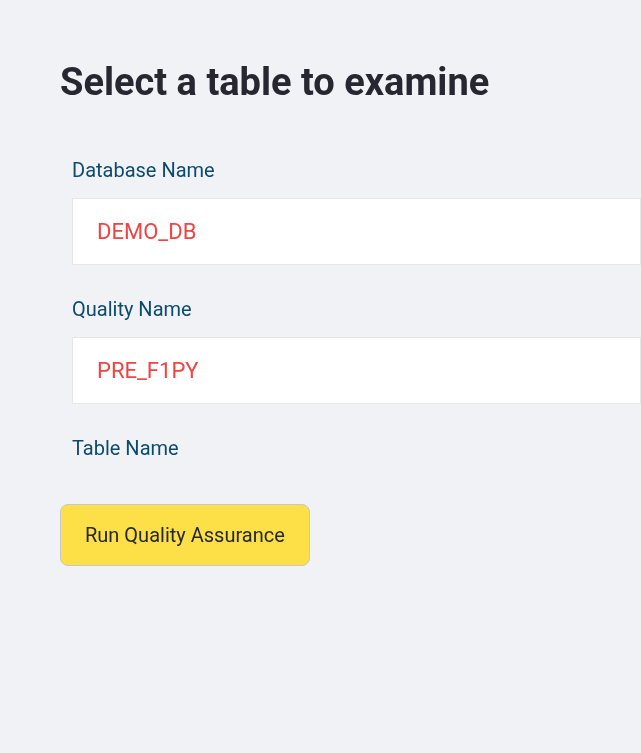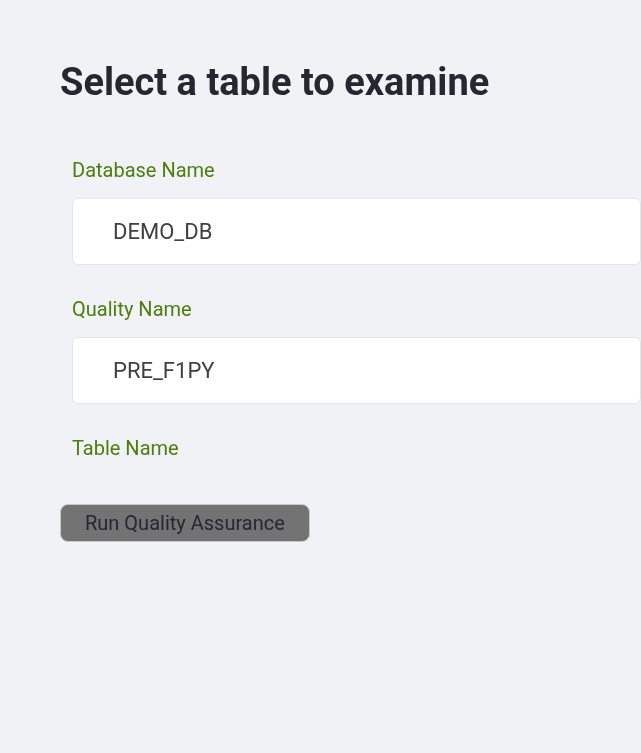--- a/index.html
+++ b/index.html
@@ -22,41 +22,41 @@
       margin-bottom: 52px;
       line-height: 1.2;
     }
     .field-group {
       margin-bottom: 32px;
     }
     .field-label {
       display: block;
       font-size: 20px;
       font-weight: 400;
-      color: #4d7c0f;
+      color: #0c4a6e;
       margin-bottom: 16px;
     }
     .select-input {
       width: 100%;
       background-color: #ffffff;
       border: 1px solid #e6e6e6;
-      border-radius: 6px;
-      padding: 20px 40px;
+      border-radius: 0;
+      padding: 20px 24px;
       font-size: 22px;
       font-weight: 400;
-      color: #404040;
+      color: #ef4444;
       cursor: pointer;
       font-family: inherit;
     }
     .run-button {
       display: inline-block;
-      background-color: #737373;
+      background-color: #fde047;
       border: 1px solid #c8c8c8;
       border-radius: 8px;
-      padding: 6px 24px;
+      padding: 18px 24px;
       font-size: 20px;
       font-weight: 400;
       color: #262730;
       cursor: pointer;
       font-family: inherit;
     }
   </style>
 </head>
 <body>
 

